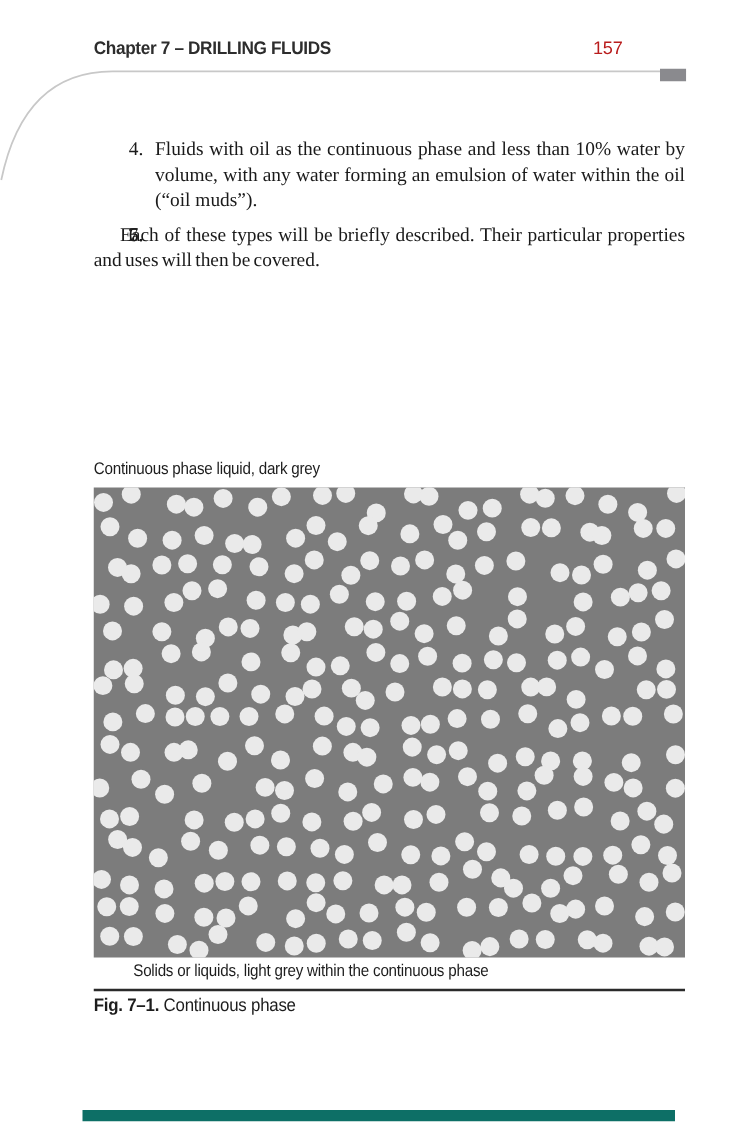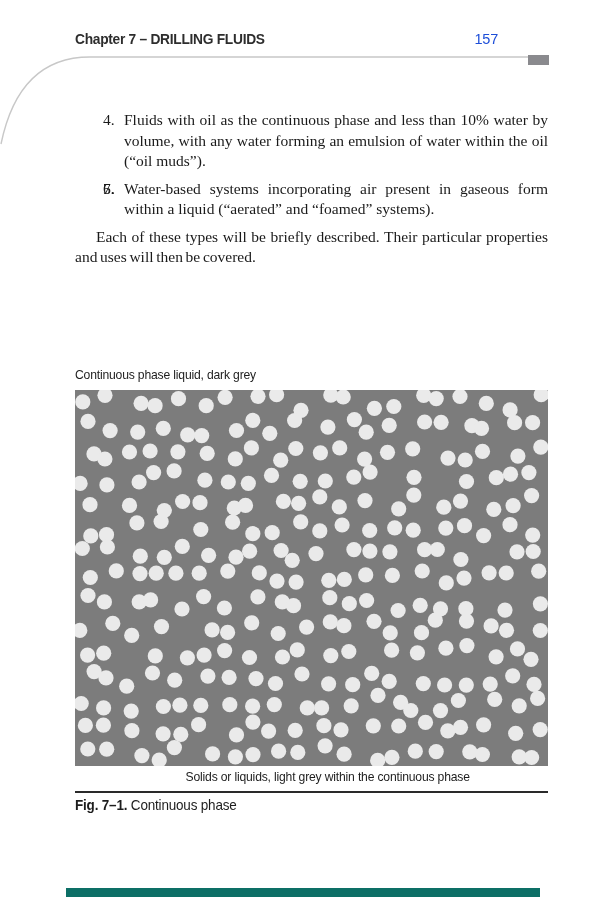--- a/index.html
+++ b/index.html
@@ -23,21 +23,21 @@
   ol.items li{position:relative;padding-left:49px;margin-bottom:7px;text-align:justify;}
   ol.items .num{position:absolute;left:28px;top:0;}
   .para{margin:5px 0 16px 0;text-align:justify;text-indent:21px;word-spacing:-1.2px;}
 
   
   .fig-label-top{position:absolute;left:75px;top:367px;font-family:"Liberation Sans",sans-serif;
                  font-size:13.5px;color:#1d1d1d;letter-spacing:-0.2px;white-space:nowrap;
                  transform:scaleX(0.9);transform-origin:left center;}
   .fig-panel{position:absolute;left:75px;top:390px;width:473px;height:376px;background:#7c7c7c;}
   .fig-panel svg{display:block;width:100%;height:100%;}
-  .fig-label-bottom{position:absolute;left:75px;top:769px;width:473px;text-align:center;
+  .fig-label-bottom{position:absolute;left:75px;top:769px;width:473px;text-align:left;
                     font-family:"Liberation Sans",sans-serif;font-size:13.5px;color:#1d1d1d;
                     letter-spacing:-0.2px;white-space:nowrap;}
   .fig-label-bottom .squeeze{display:inline-block;transform:scaleX(0.9);transform-origin:right center;}
   .caption-rule{position:absolute;left:75px;top:791px;width:473px;height:2px;background:#2a2a2a;}
   .fig-caption{position:absolute;left:75px;top:797px;font-family:"Liberation Sans",sans-serif;
                font-size:14.5px;color:#1d1d1d;letter-spacing:-0.2px;white-space:nowrap;
                transform:scaleX(0.93);transform-origin:left center;}
   .fig-caption .cap-label{font-weight:700;}
 
   
@@ -46,42 +46,41 @@
 </head>
 <body>
 
 <div class="page">
 
   <div class="hdr-left">
     <span class="chap">Chapter 7 –</span>
     <span> </span>
     <span class="ttl">DRILLING FLUIDS</span>
   </div>
-  <div class="pagenum" style="color: #1d4ed8;">157</div>
+  <div class="pagenum" style="color: #b91c1c;">157</div>
 
   <svg class="hdr-decor" viewBox="0 0 600 180">
     <path d="M549 57 L90 57 C42 57 13 86 1 144" fill="none" stroke="#c8c8c8" stroke-width="1.4"></path>
   </svg>
   <div class="corner-square" style="background: rgb(138, 138, 142);"></div>
 
   <div class="textblock">
     <ol class="items">
       <li>
         <span class="num">4.</span>
         <span>Fluids with oil as the continuous phase and less than 10% water by volume, with any water forming an emulsion of water within the oil (“oil muds”).</span>
       </li>
       <li>
         <span class="num">5.</span>
       </li>
       <li>
         <span class="num">6.</span>
       </li>
       <li>
         <span class="num">7.</span>
-        <span>Water-based systems incorporating air present in gaseous form within a liquid (“aerated” and “foamed” systems).</span>
       </li>
     </ol>
     <p class="para">Each of these types will be briefly described. Their particular properties and uses will then be covered.</p>
   </div>
 
   <div class="fig-label-top">Continuous phase liquid, dark grey</div>
 
   <div class="fig-panel" style="background: rgb(124, 124, 124);">
     <svg viewBox="0 0 473 376" preserveAspectRatio="none">
         <circle cx="7.8" cy="11.9" r="7.6" fill="#eaeaea"></circle>

